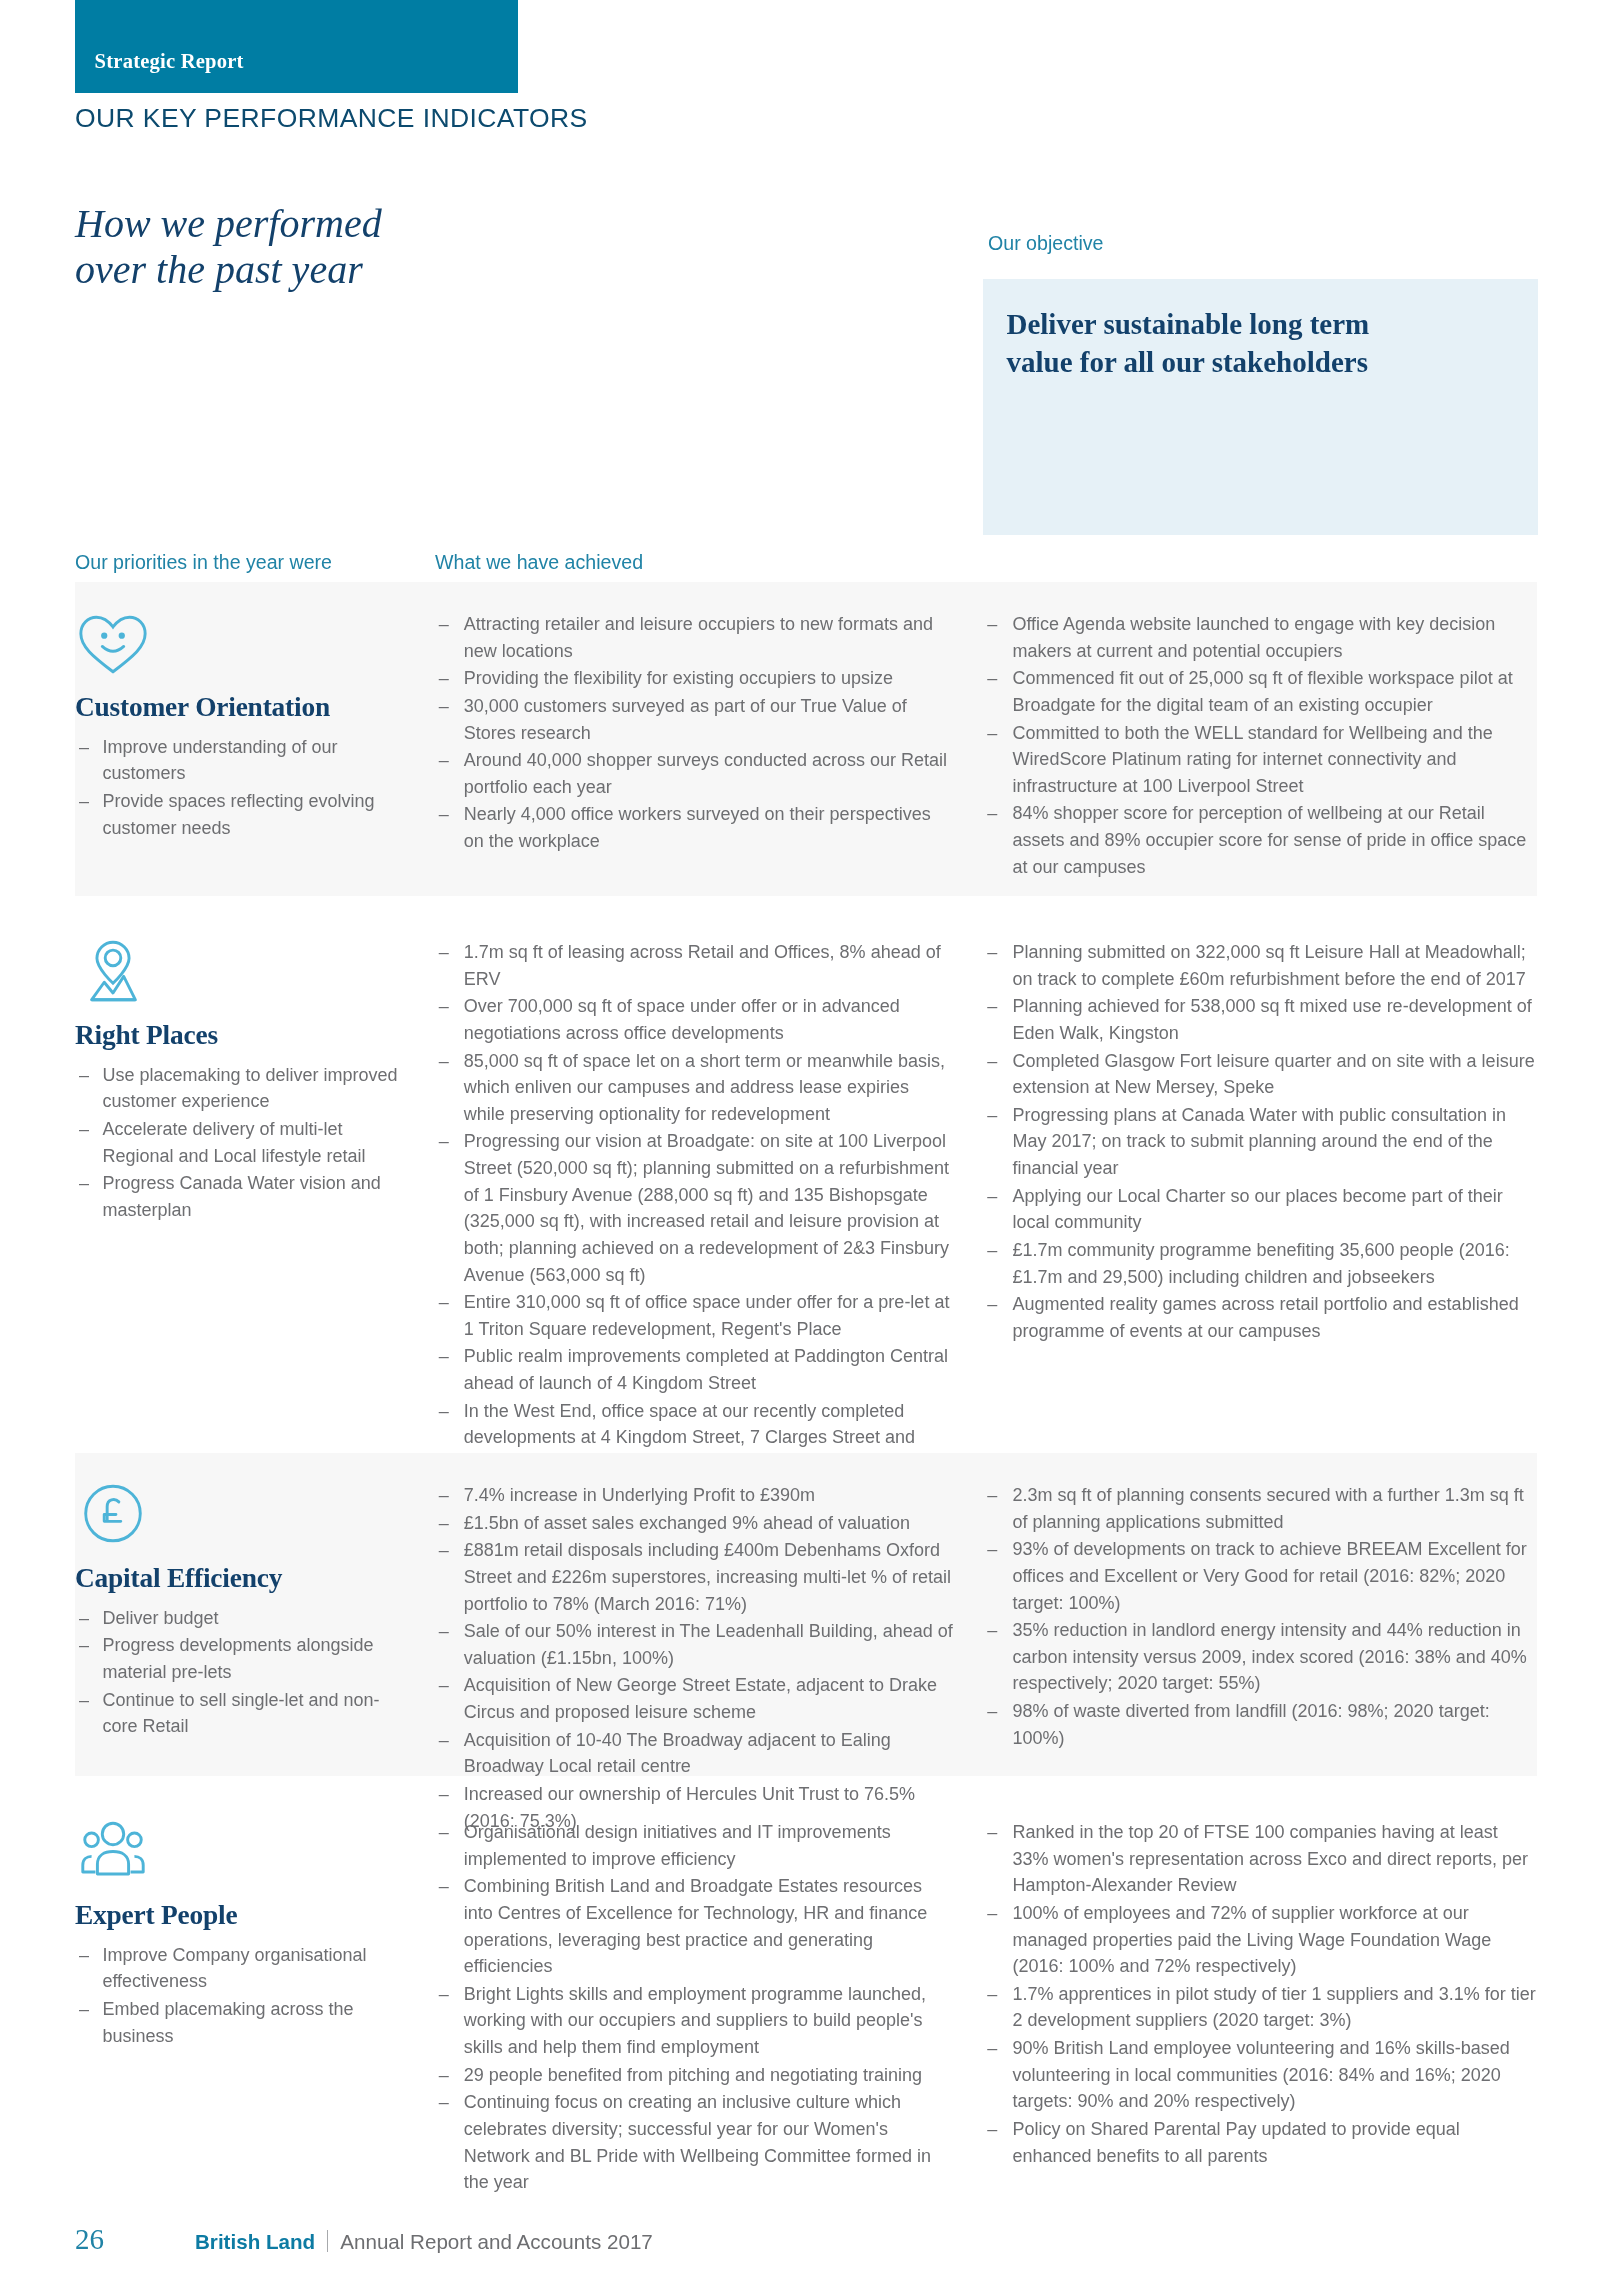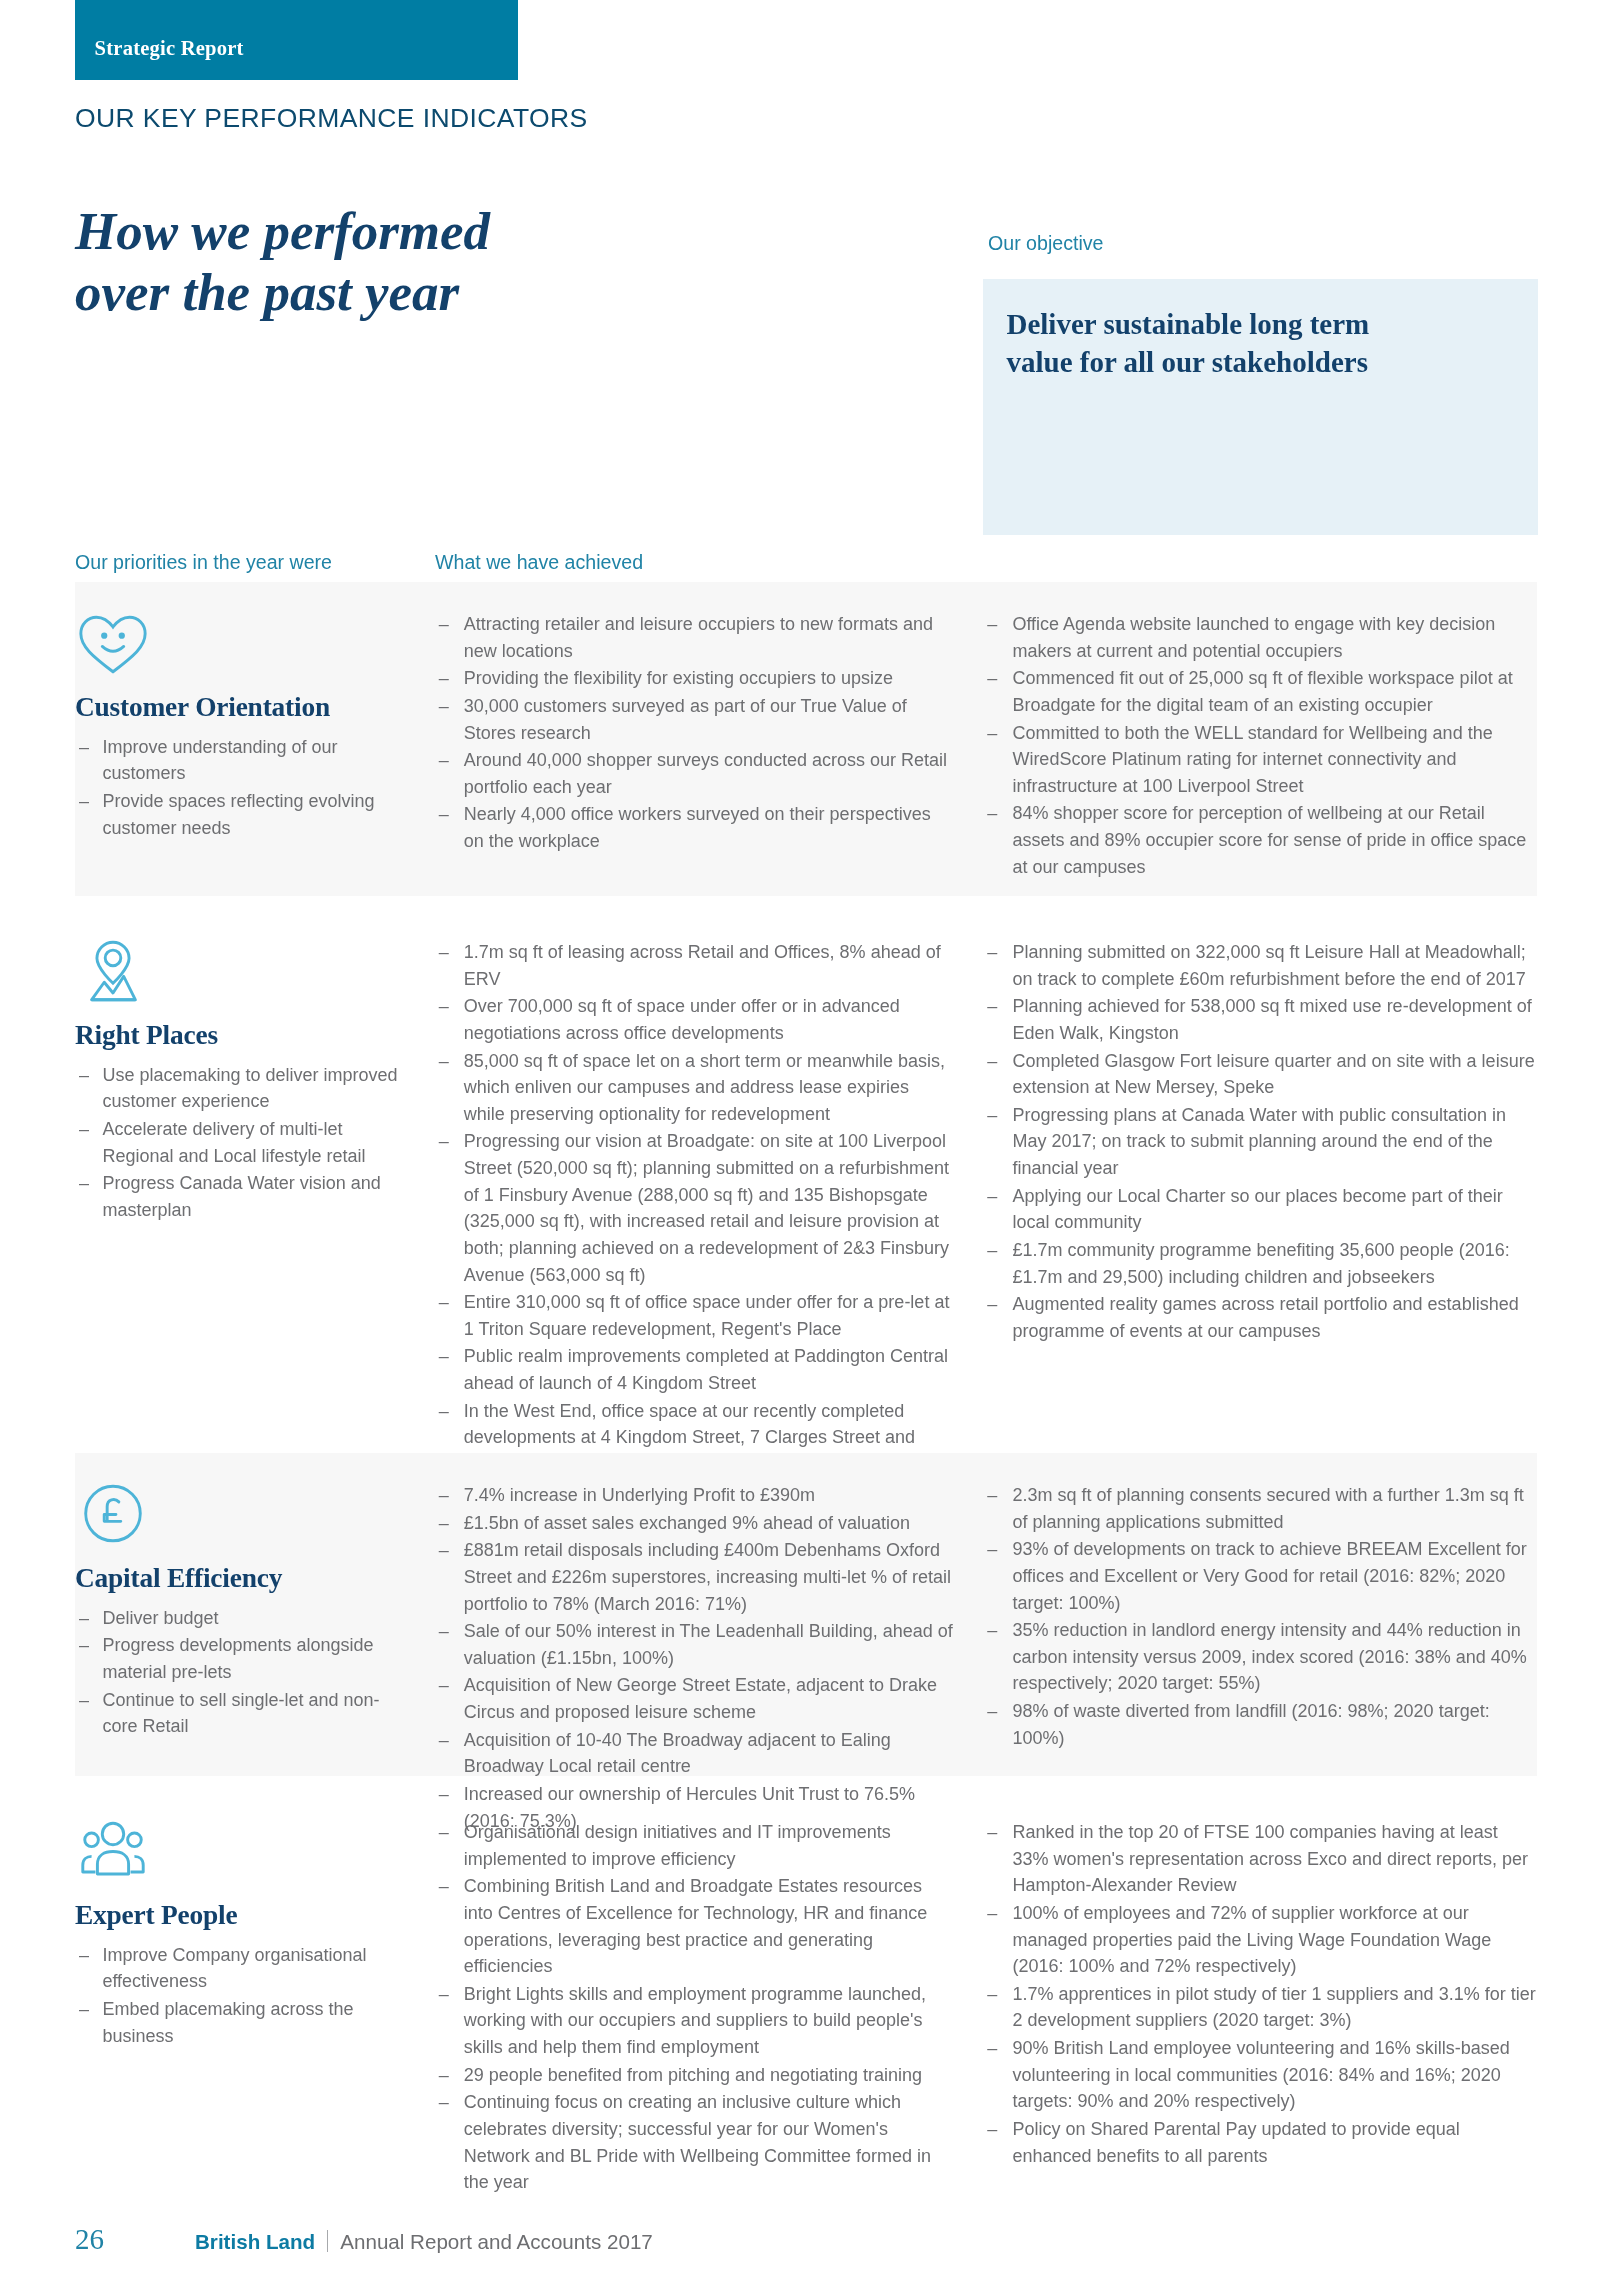--- a/index.html
+++ b/index.html
@@ -20,21 +20,21 @@
     overflow: hidden;
     box-sizing: border-box;
   }
 
   
   .tab-strip {
     position: absolute;
     left: 75px;
     top: 0;
     width: 443px;
-    height: 80px;
+    height: 93px;
     background: #007DA3;
   }
   .tab-strip .tab-label {
     position: absolute;
     left: 19.6px;
     bottom: 19.6px;
     color: #ffffff;
     font-family: "Liberation Serif", serif;
     font-weight: bold;
     font-size: 20.6px;
@@ -51,22 +51,22 @@
   }
 
   
   .main-title {
     position: absolute;
     left: 75px;
     top: 201px;
     width: 608px;
     font-family: "Liberation Serif", serif;
     font-style: italic;
-    font-weight: bold;
-    font-size: 53px;
+    font-weight: normal;
+    font-size: 40px;
     line-height: 1.16;
     color: #13416b;
   }
   .main-title .line2 { display: block; }
 
   
   .objective-label {
     position: absolute;
     left: 988px;
     top: 232px;

